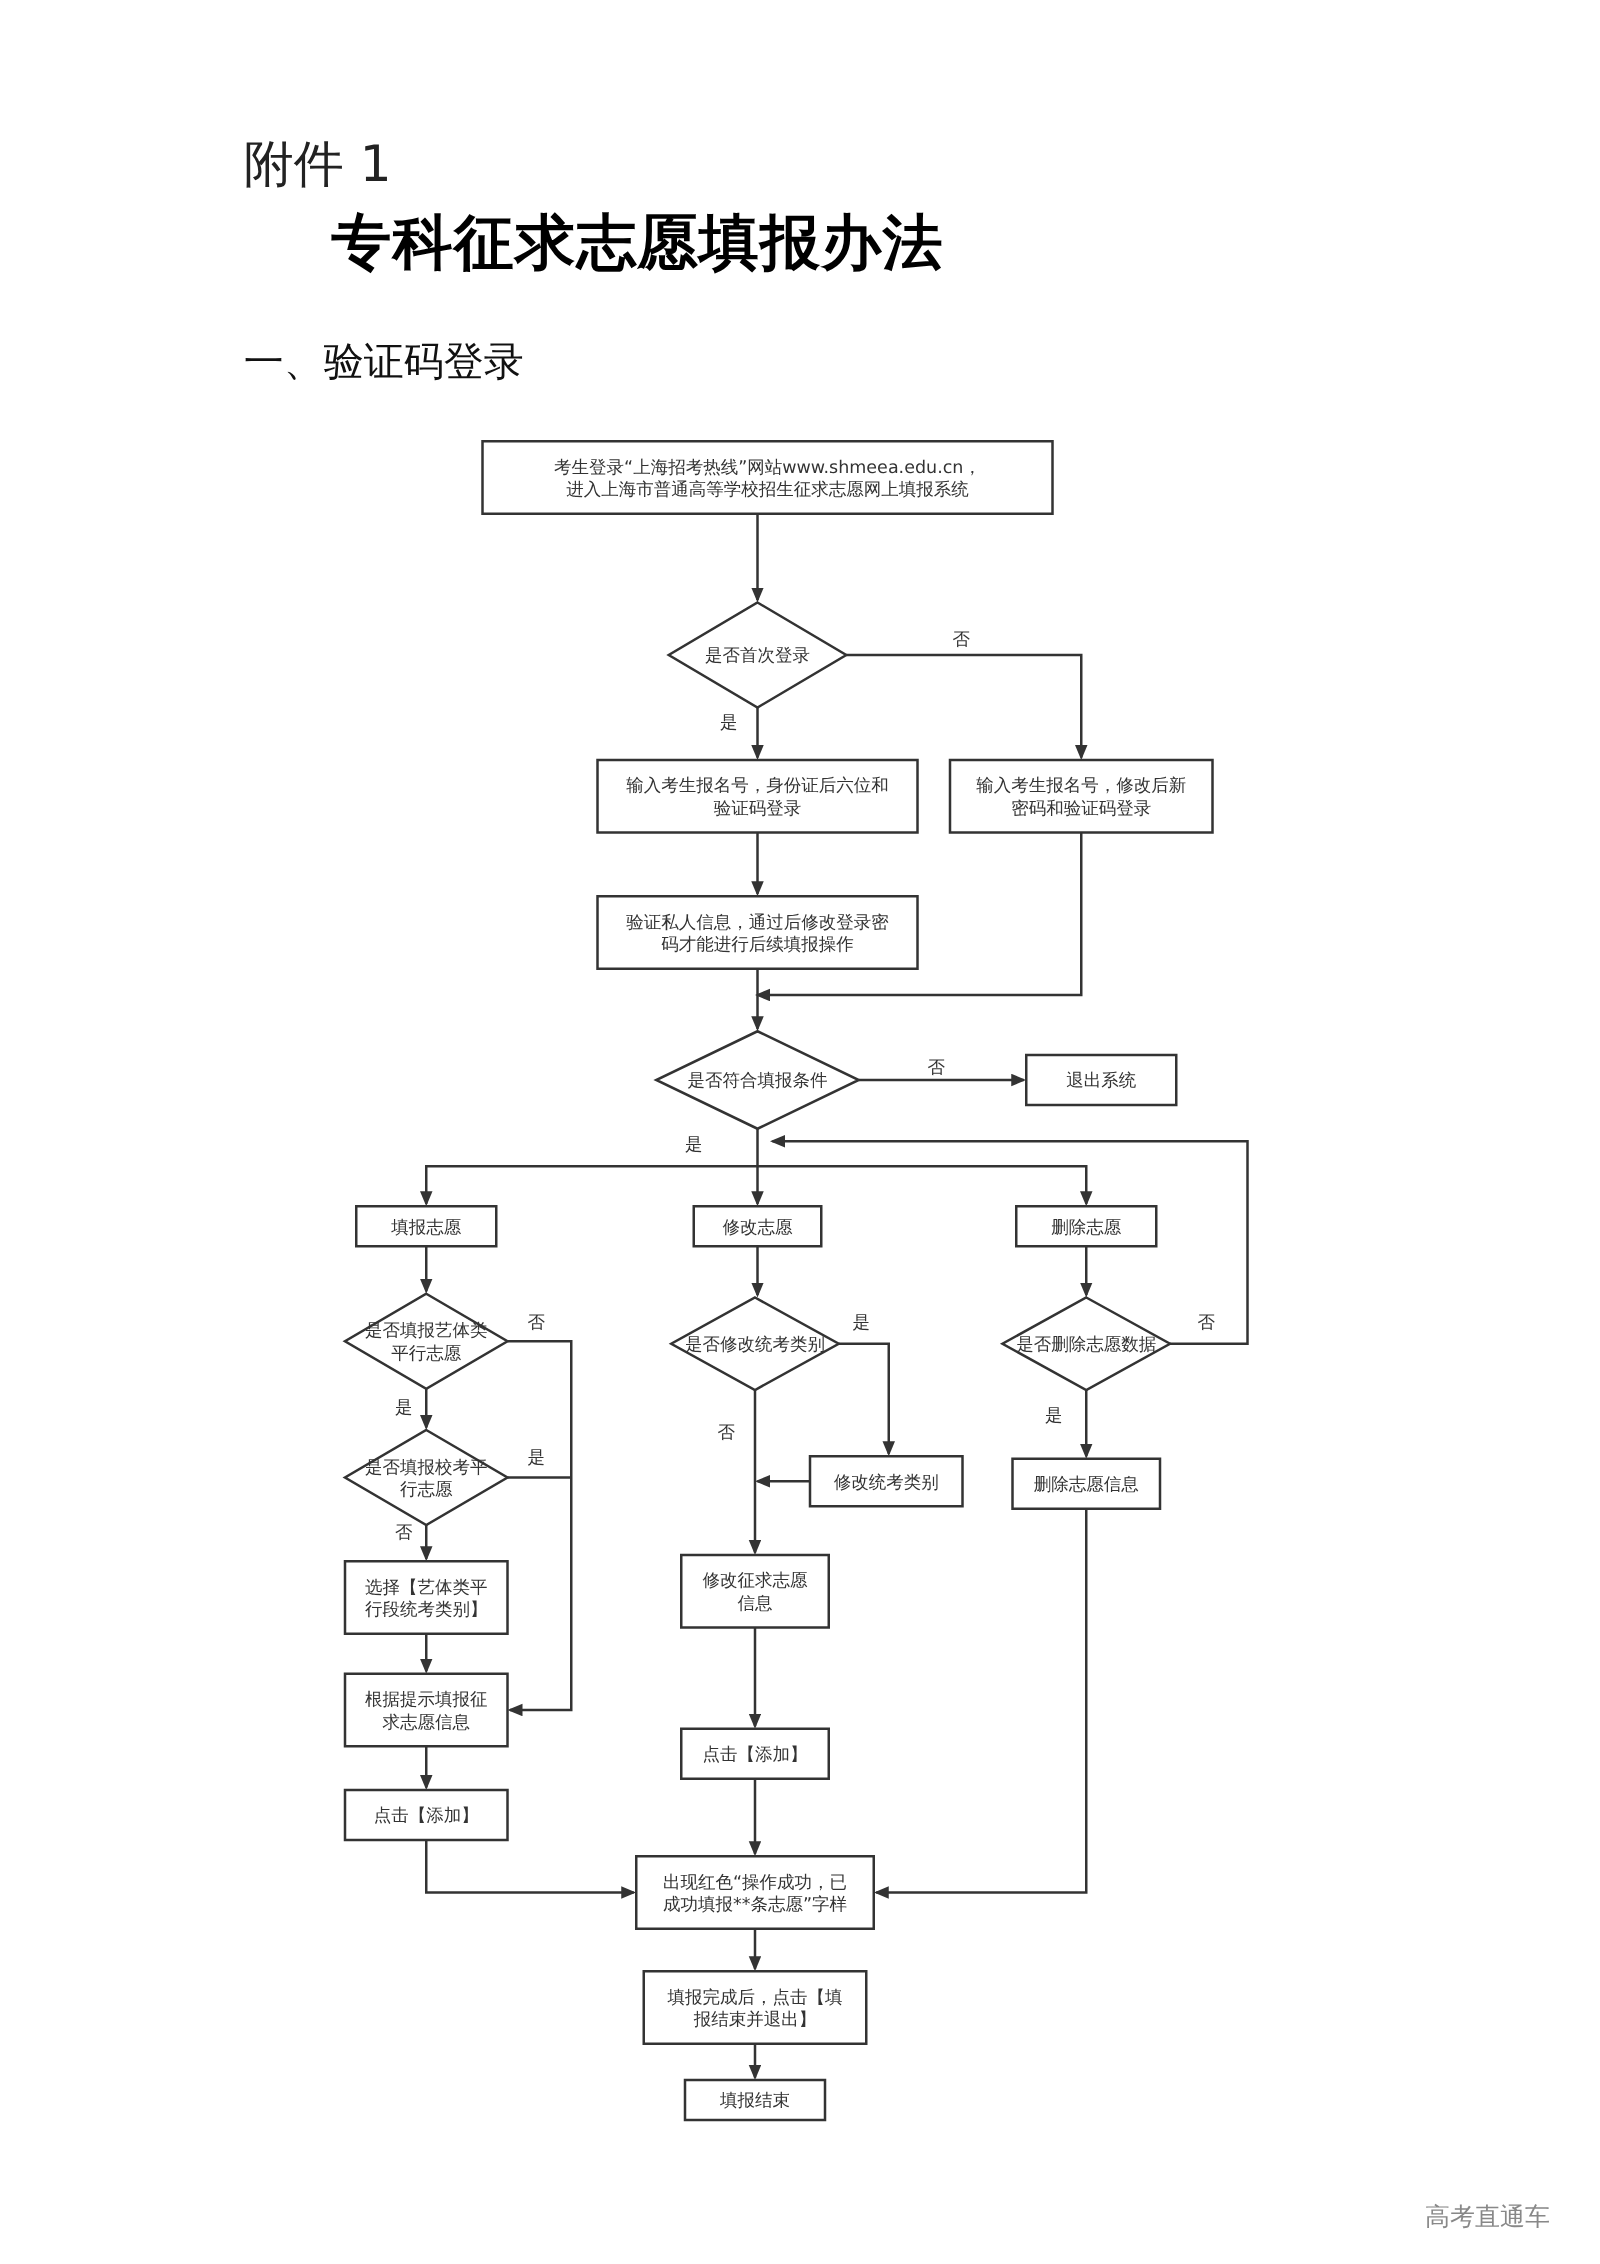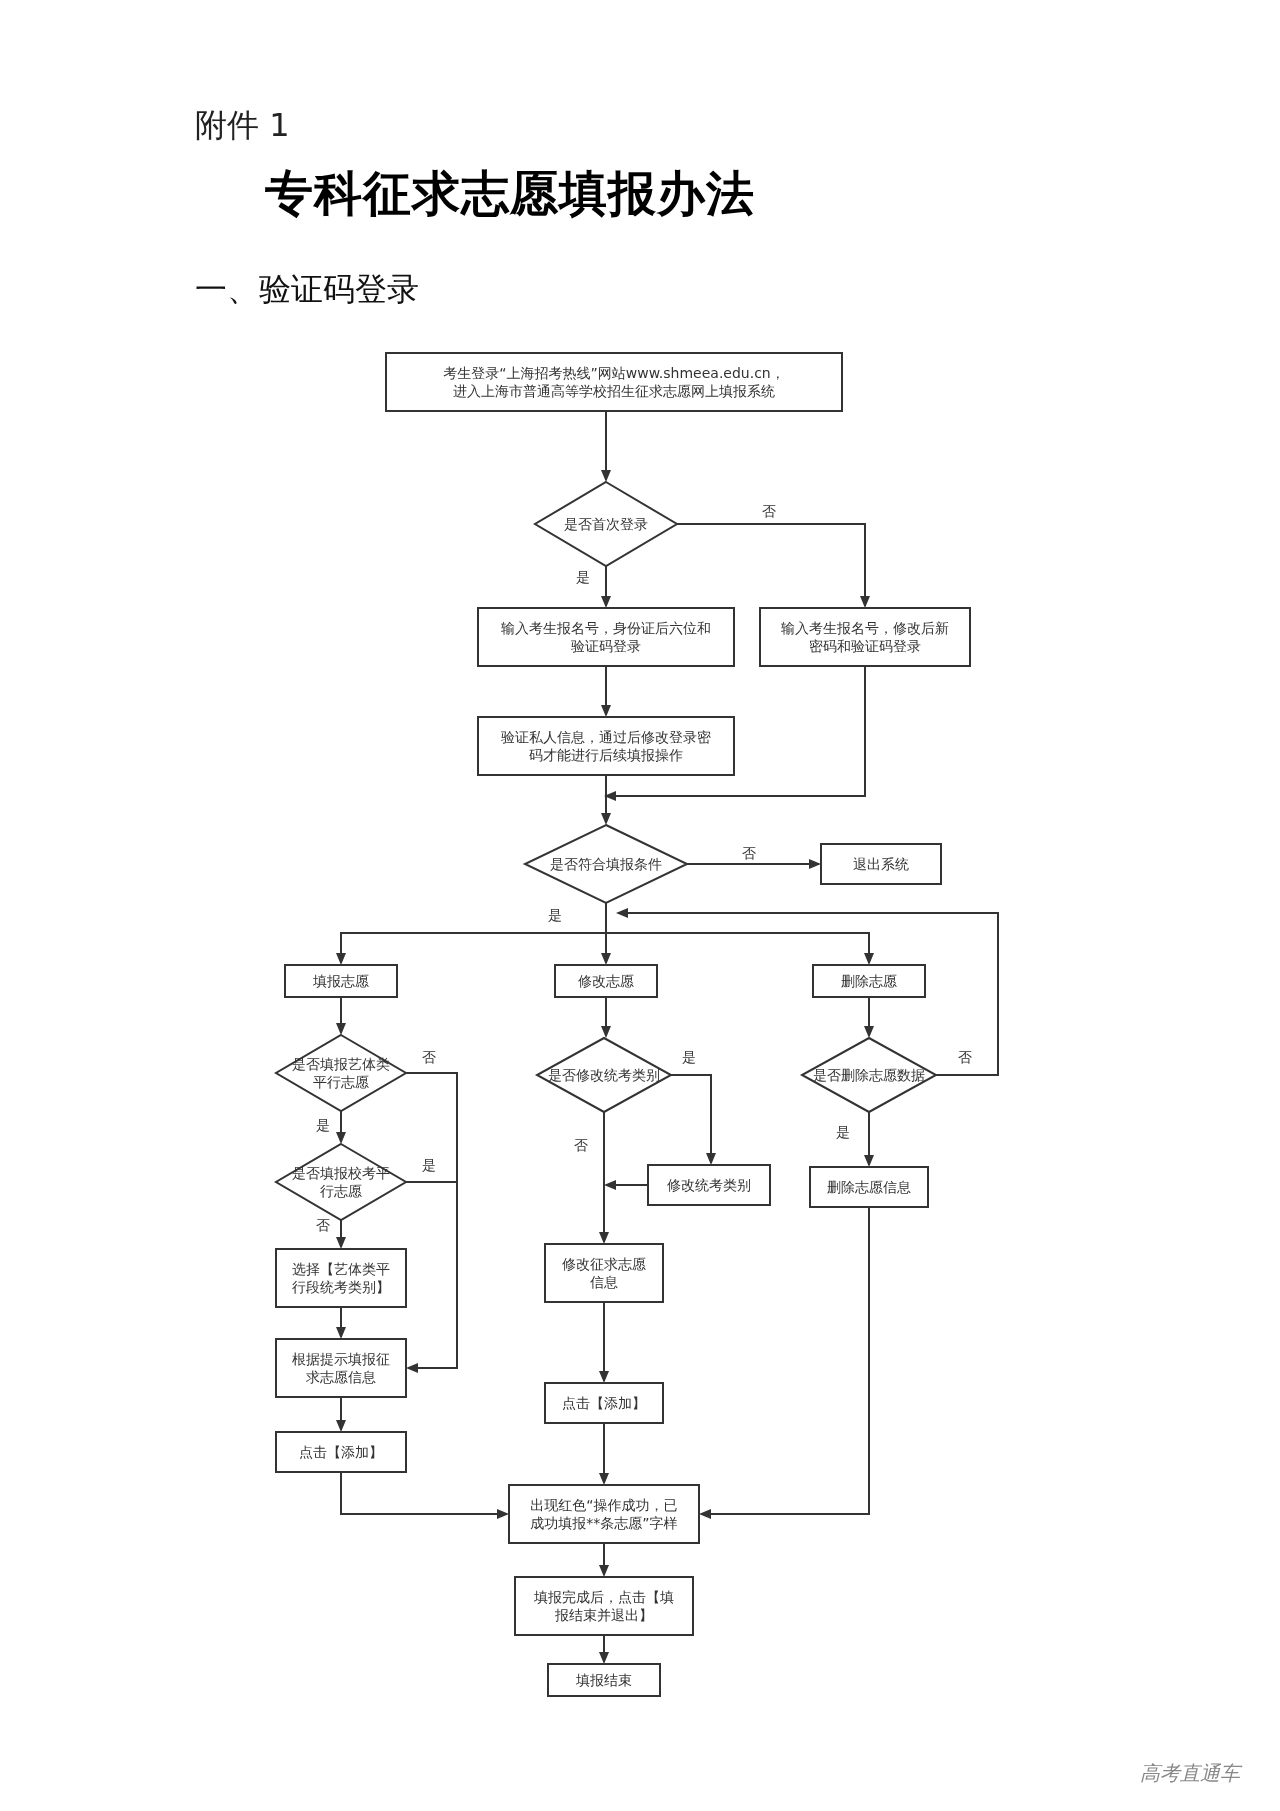--- a/index.html
+++ b/index.html
@@ -1,23 +1,23 @@
 <!DOCTYPE html>
 <html><head>
 <meta charset="utf-8">
 <style>
   html, body { margin: 0; padding: 0; background: #ffffff; }
   body { width: 1280px; height: 1811px; position: relative; overflow: hidden;
          font-family: "DejaVu Sans", "Liberation Sans", sans-serif; color: #111; }
-  .attach { position: absolute; left: 195px; top: 104px; font-size: 32px; color: #222; }
+  .attach { position: absolute; left: 195px; top: 104px; font-size: 40px; color: #222; }
   .title { position: absolute; left: 0; width: 1012px; top: 162px; text-align: center;
            font-family: "DejaVu Serif", "Liberation Serif", serif; font-weight: bold;
            font-size: 48px; letter-spacing: 1px; color: #000; padding-left: 8px; box-sizing: border-box; }
   .section { position: absolute; left: 195px; top: 268px; font-size: 32px; color: #111; }
-  .watermark { position: absolute; left: 1140px; top: 1760px; font-size: 20px; color: #888; font-style: italic; }
+  .watermark { position: absolute; left: 1140px; top: 1760px; font-size: 20px; color: #888; }
   svg#flow { position: absolute; left: 0; top: 0; }
   .node rect, .node polygon { fill: #fff; stroke: #333; stroke-width: 2; }
   .ntext { font-family: "DejaVu Sans", "Liberation Sans", sans-serif; font-size: 14px; fill: #333; }
   .lbl { font-family: "DejaVu Sans", "Liberation Sans", sans-serif; font-size: 14px; fill: #333; }
   .edge { stroke: #333; stroke-width: 2; fill: none; }
 </style>
 </head>
 <body>
 
 <div class="attach">附件 1</div>

